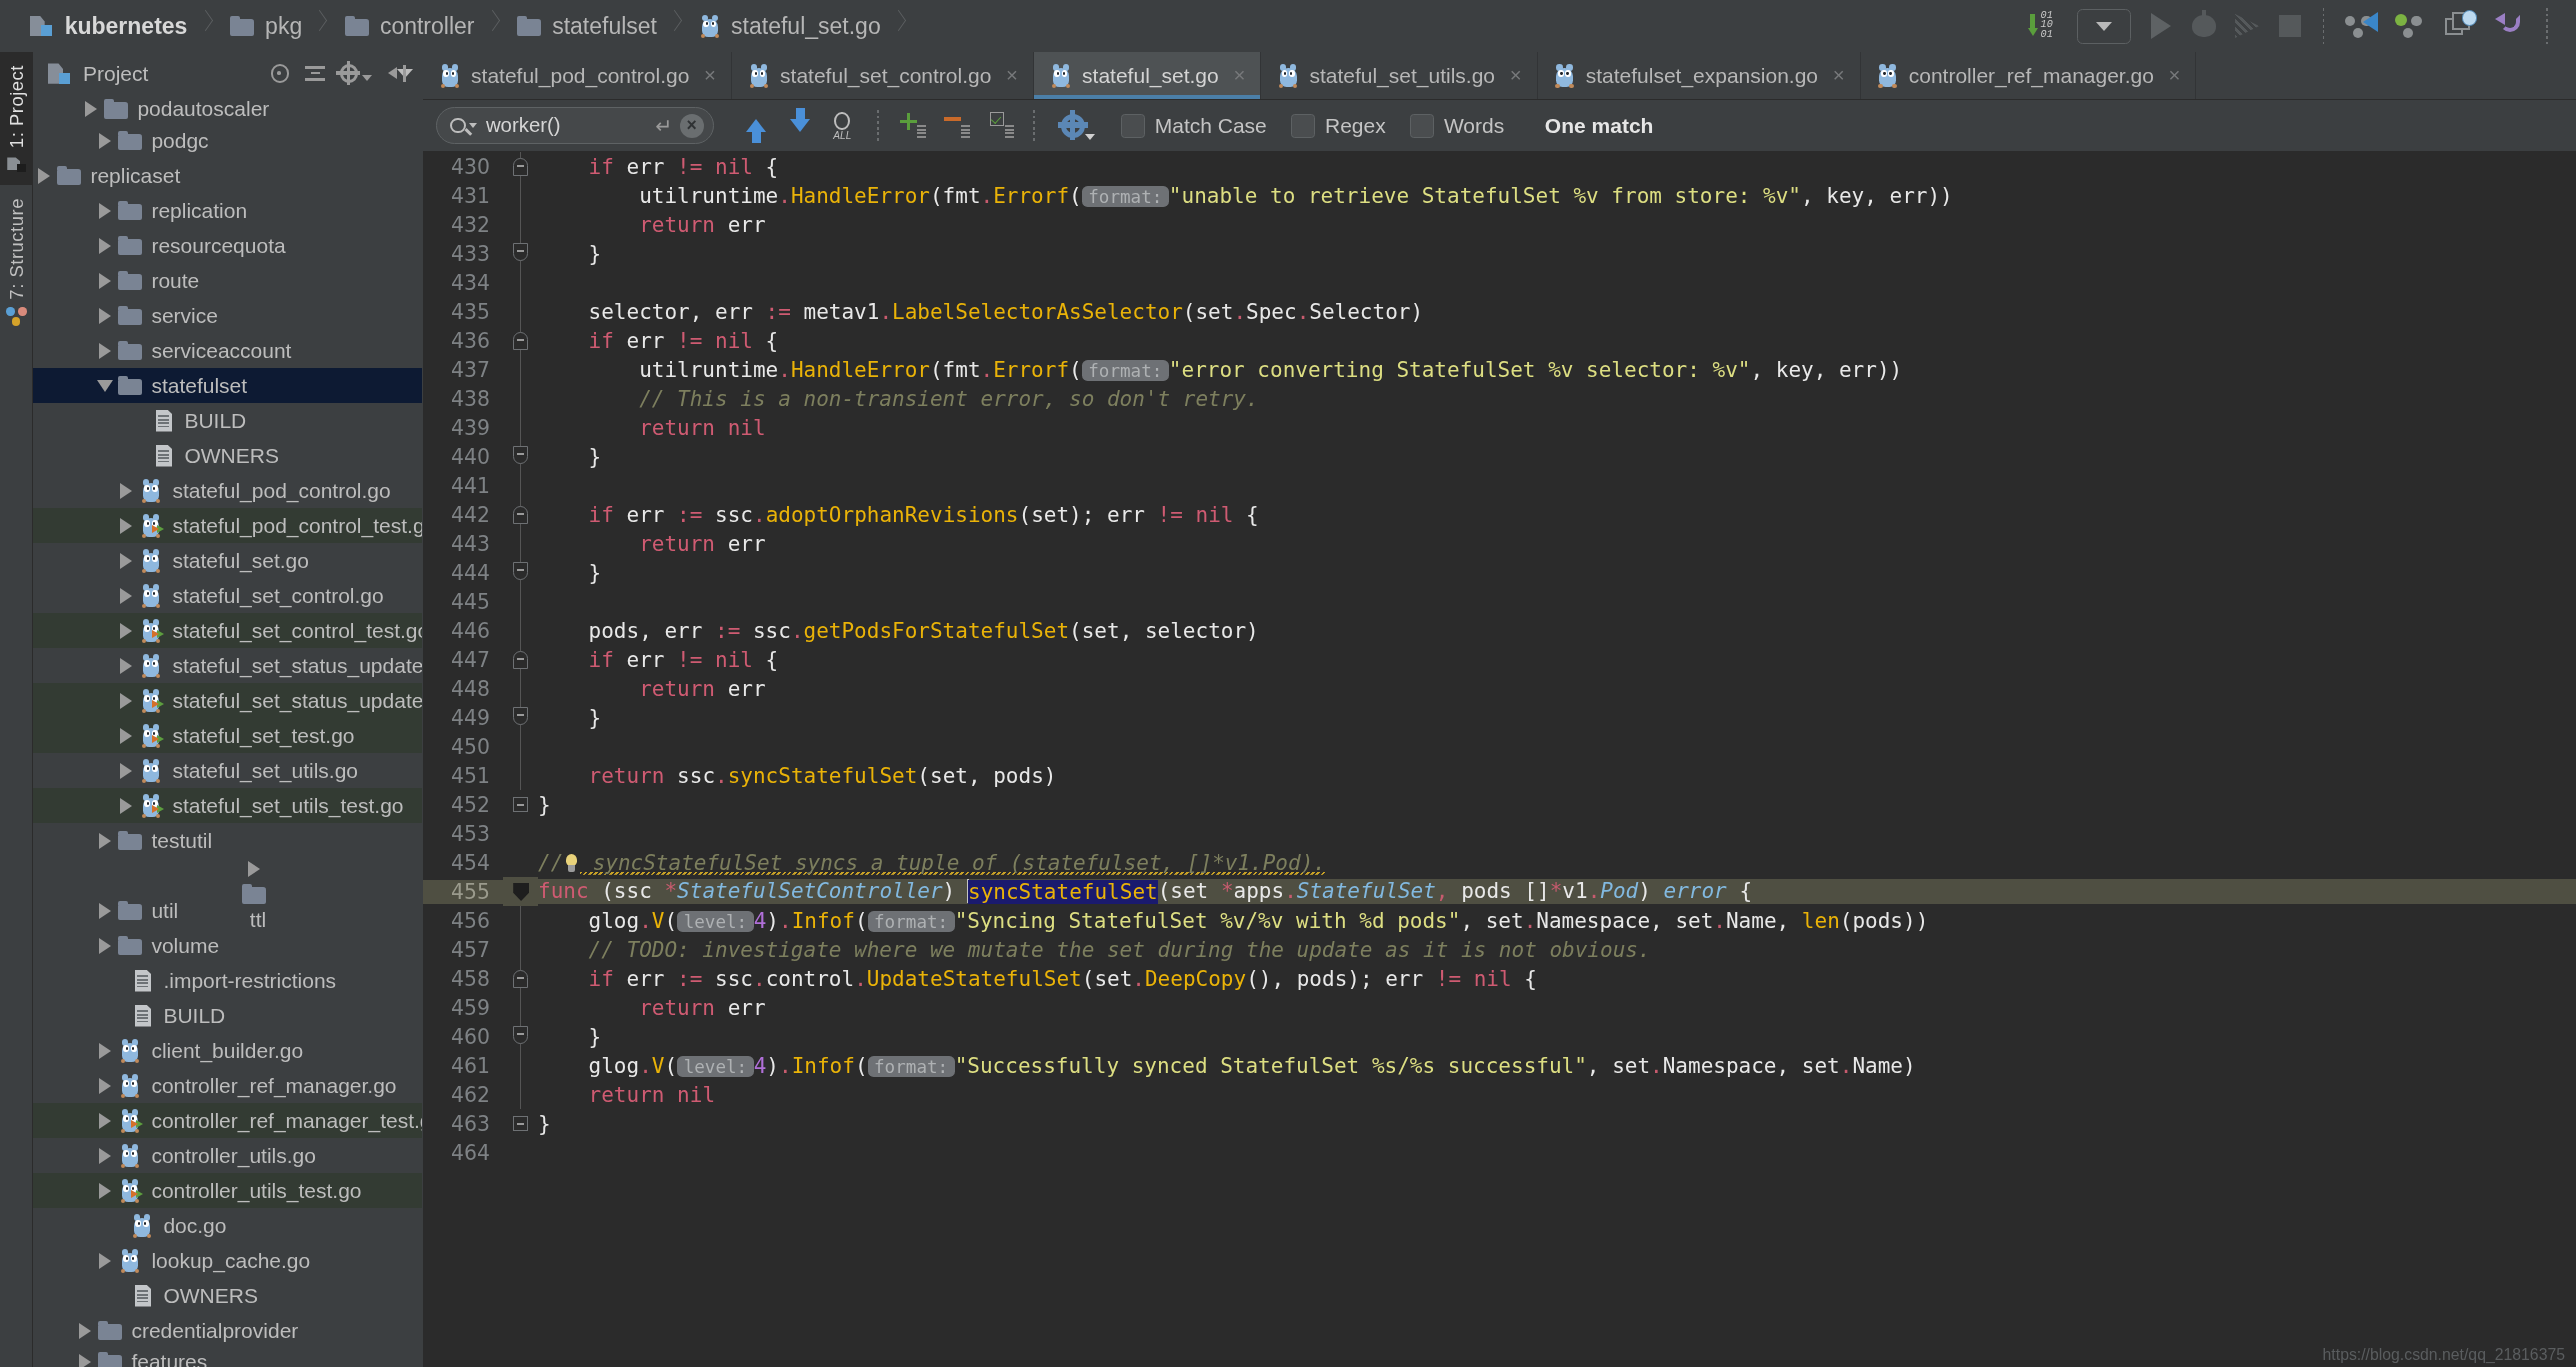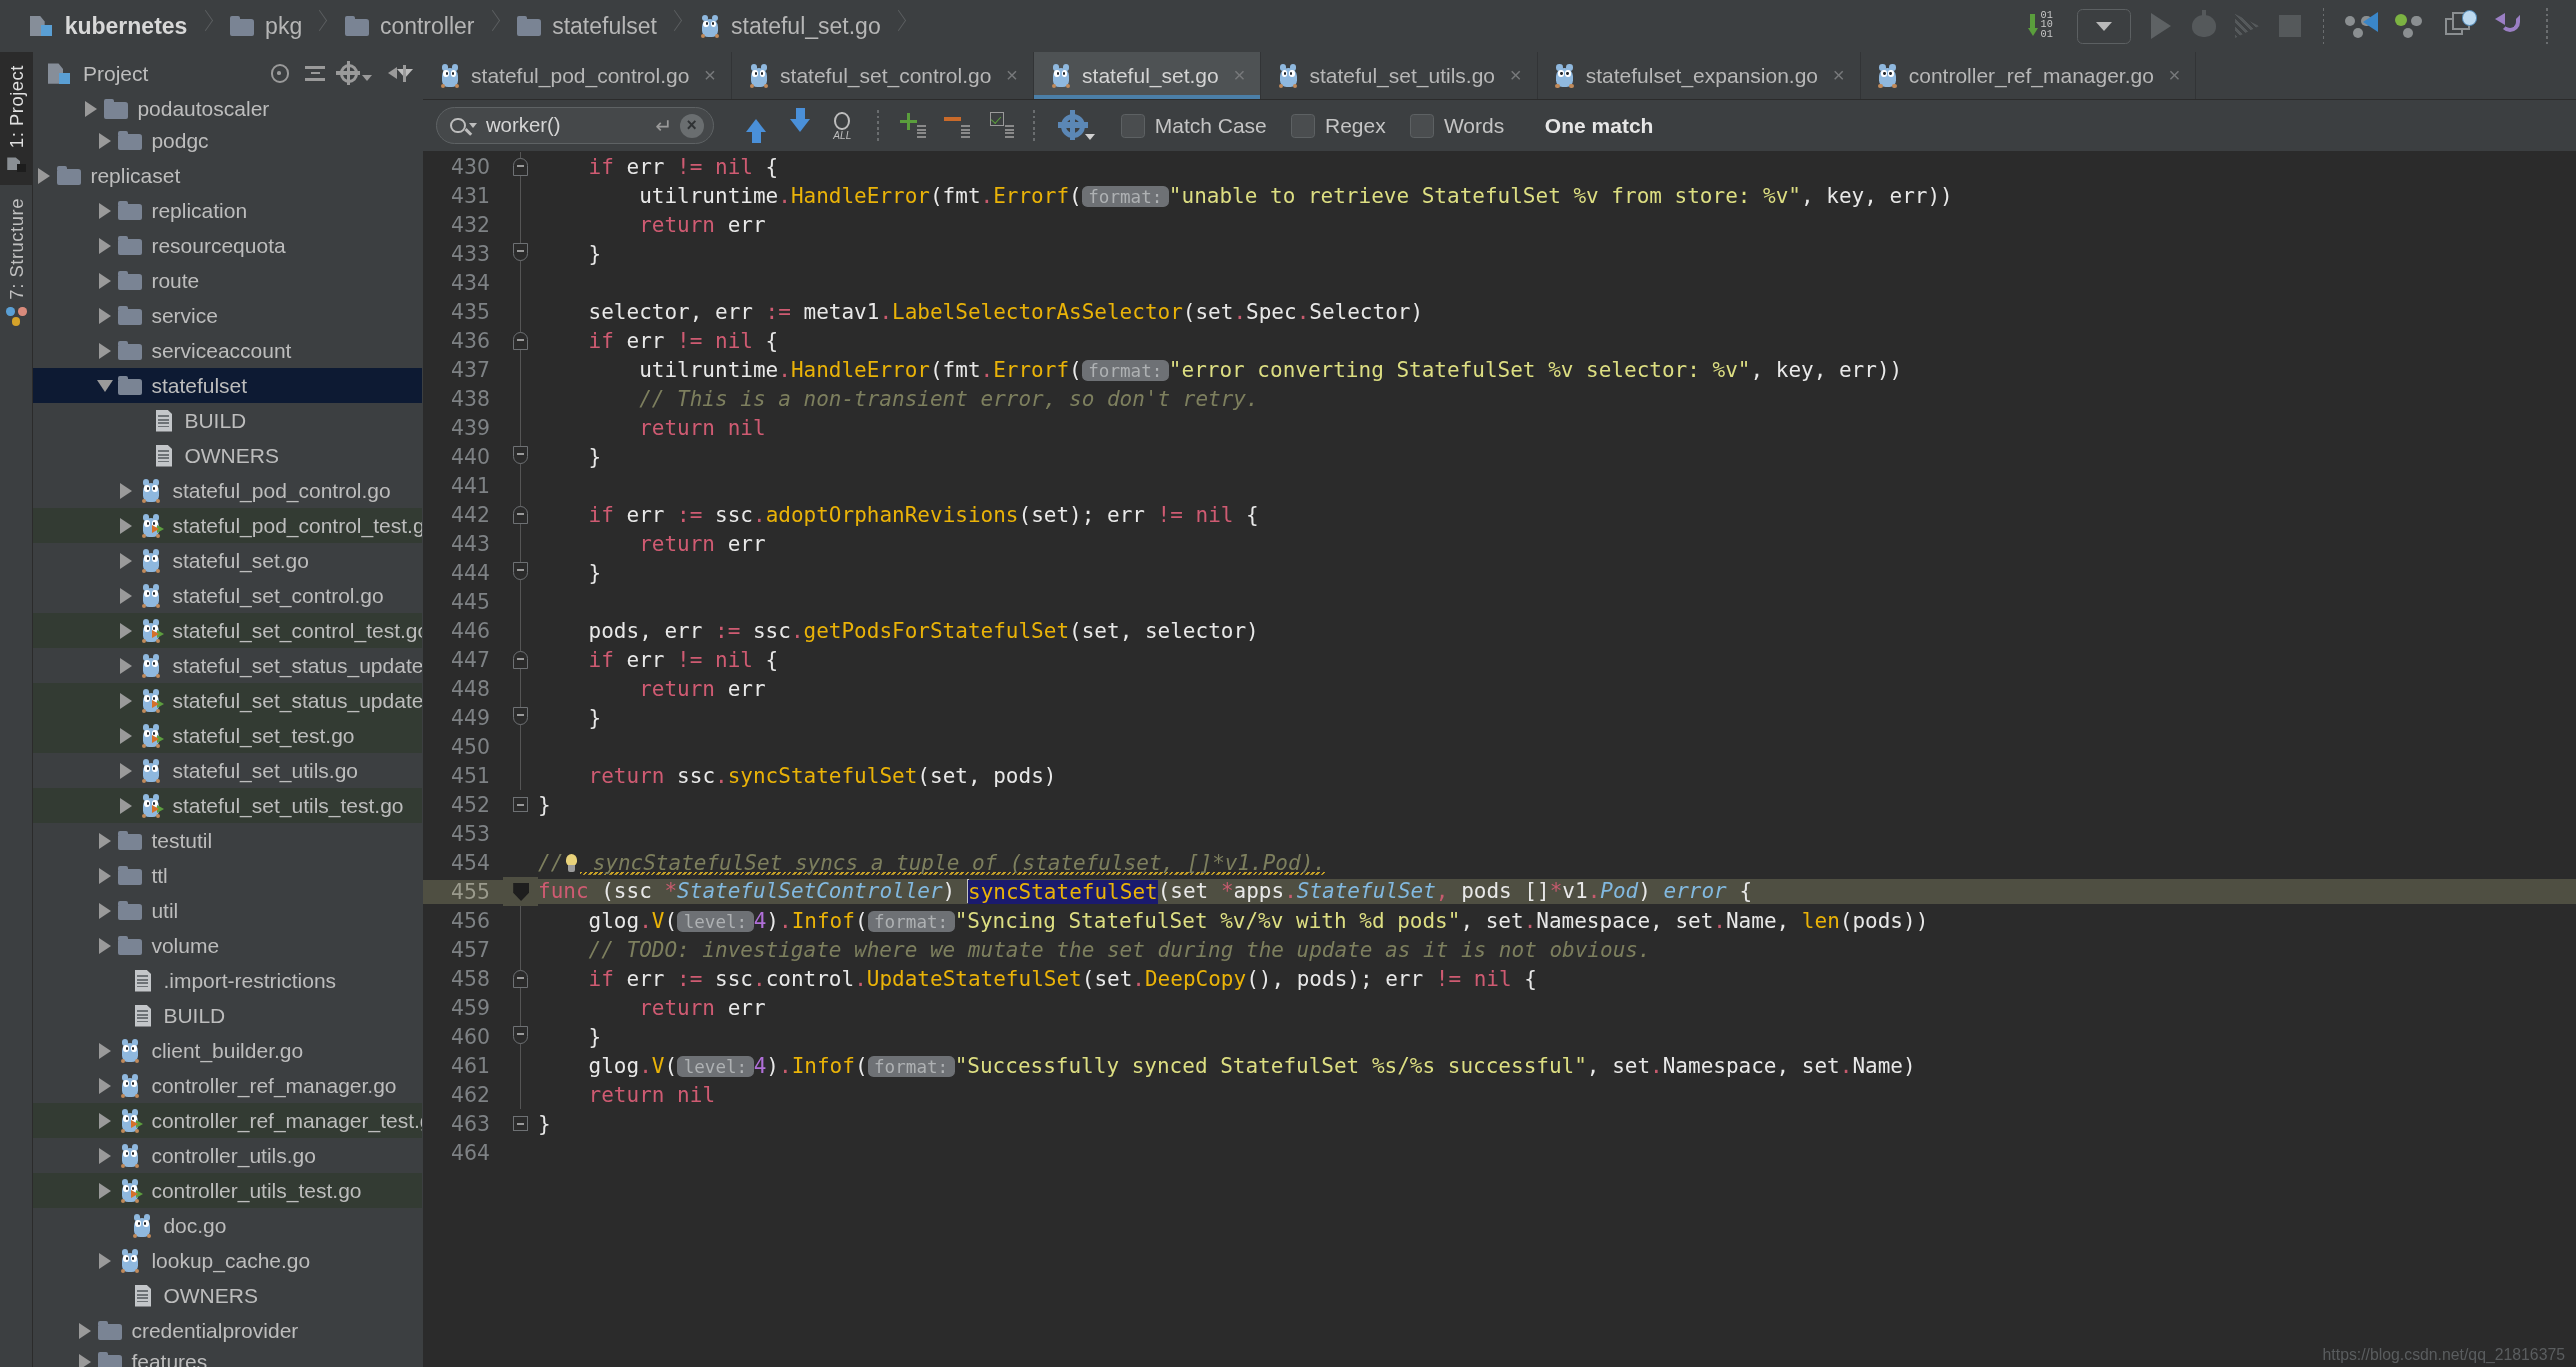--- a/index.html
+++ b/index.html
@@ -79,21 +79,21 @@
     position:absolute; right:-2.8px; bottom:4.6px; width:0; height:0;
     border-top:4.6px solid transparent; border-bottom:4.6px solid transparent;
     border-left:7.4px solid #5d9e3f;
   }
   .go-ico .runbadge2 {
     position:absolute; right:1.9px; bottom:4.6px; width:0; height:0;
     border-top:4.6px solid transparent; border-bottom:4.6px solid transparent;
     border-left:7.4px solid #d4702a;
   }
 
-  #topright { margin-left: auto; display:flex; align-items:center; padding-right: 16.7px; gap: 0px; }
+  #topright { margin-left: auto; display:flex; align-items:center; padding-right: 16.7px; gap: 0px; font-style: italic; }
   .tb-btn {
     width: 43px; height: 43px; display:flex; align-items:center; justify-content:center;
     position: relative;
   }
   .tb-sep { width: 1.9px; height: 37px; margin: 0 11px;
     background: repeating-linear-gradient(to bottom,#6a6d6f 0 2.8px,transparent 2.8px 5.6px); }
   .dl-ico { position:relative; width:37px; height:28px; }
   .dl-ico .arr { position:absolute; left:2.8px; top:1.9px; width:4.6px; height:15.8px; background:#5a9e3c; }
   .dl-ico .arrh { position:absolute; left:0px; top:15.8px; width:0;height:0;
     border-left:5.6px solid transparent;border-right:5.6px solid transparent;border-top:8.3px solid #5a9e3c; }
@@ -777,21 +777,21 @@
       </div>
       <div class="trow" style="padding-left: 61px;">
         <span class="tw-arrow">
           <i class="ar-r"></i>
         </span>
         <span class="tw-icon">
           <span class="folder-ico"></span>
         </span>
         <span class="tw-label">testutil</span>
       </div>
-      <div class="trow" style="padding-left: 61px;">
+      <div class="trow" style="padding-left: 61px; flex-direction: column;">
         <span class="tw-arrow">
           <i class="ar-r"></i>
         </span>
         <span class="tw-icon">
           <span class="folder-ico"></span>
         </span>
         <span class="tw-label">ttl</span>
       </div>
       <div class="trow" style="padding-left: 61px;">
         <span class="tw-arrow">

